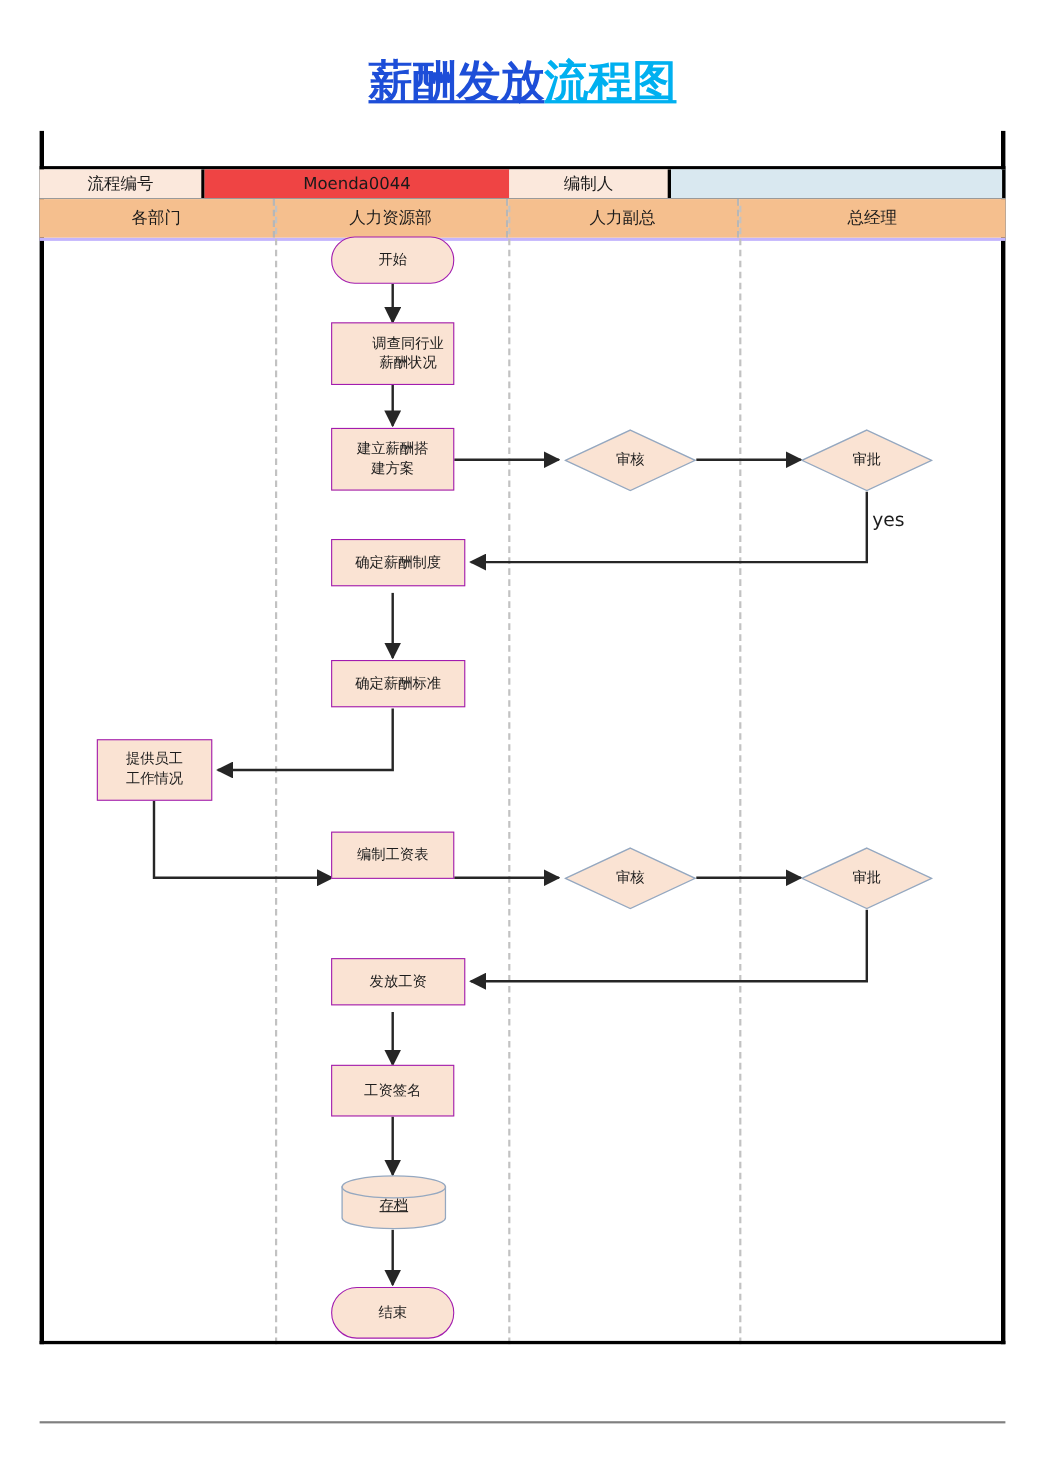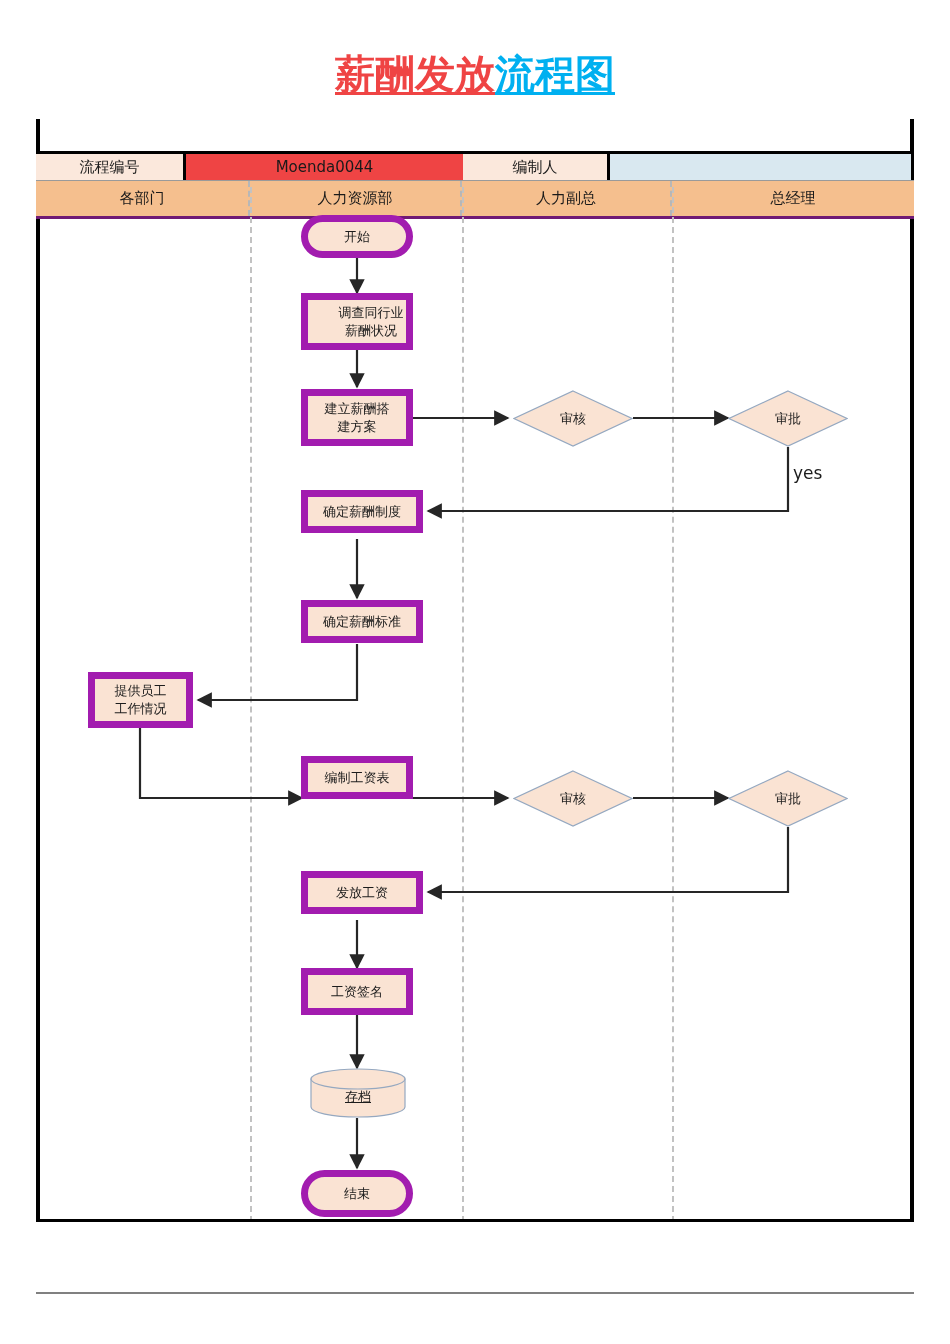--- a/index.html
+++ b/index.html
@@ -27,21 +27,21 @@
   }
   .title-seg {
     font-family: "DejaVu Sans", sans-serif;
     font-size: 40px;
     font-weight: bold;
     letter-spacing: 0px;
     text-decoration: underline;
     text-underline-offset: 4px;
     text-decoration-thickness: 3px;
   }
-  .title-a { color: #ef4444; }
+  .title-a { color: #1d4ed8; }
   .title-b { color: #00B0F0; }
 
   
   #lane-frame {
     position: absolute;
     left: 36px;
     top: 119px;
     width: 878px;
     height: 1103px;
     border-left: 4px solid #000000;
@@ -67,21 +67,21 @@
   }
   #hdr-row1 {
     top: 0;
     height: 30px;
     border-top: 3px solid #000000;
     border-bottom: 1px solid #9a9a9a;
   }
   #hdr-row2 {
     top: 30px;
     height: 38px;
-    border-bottom: 3px solid #701a75;
+    border-bottom: 3px solid #c4b5fd;
   }
   .hdr-cell {
     display: flex;
     align-items: center;
     justify-content: center;
     font-family: "DejaVu Sans", sans-serif;
     font-size: 15px;
     color: #1a1a1a;
     box-sizing: border-box;
     height: 100%;
@@ -142,21 +142,21 @@
     box-sizing: border-box;
     display: flex;
     align-items: center;
     justify-content: center;
     text-align: center;
     font-family: "DejaVu Sans", sans-serif;
     font-size: 13px;
     color: #1c1c1c;
     line-height: 1.35;
     background: #fae3d3;
-    border: 7px solid #a21caf;
+    border: 1px solid #a21caf;
     z-index: 5;
   }
   .node.process { border-radius: 0; }
   .node.terminator {
     border-radius: 999px;
   }
   .node.decision {
     background: transparent;
     border: none;
   }

